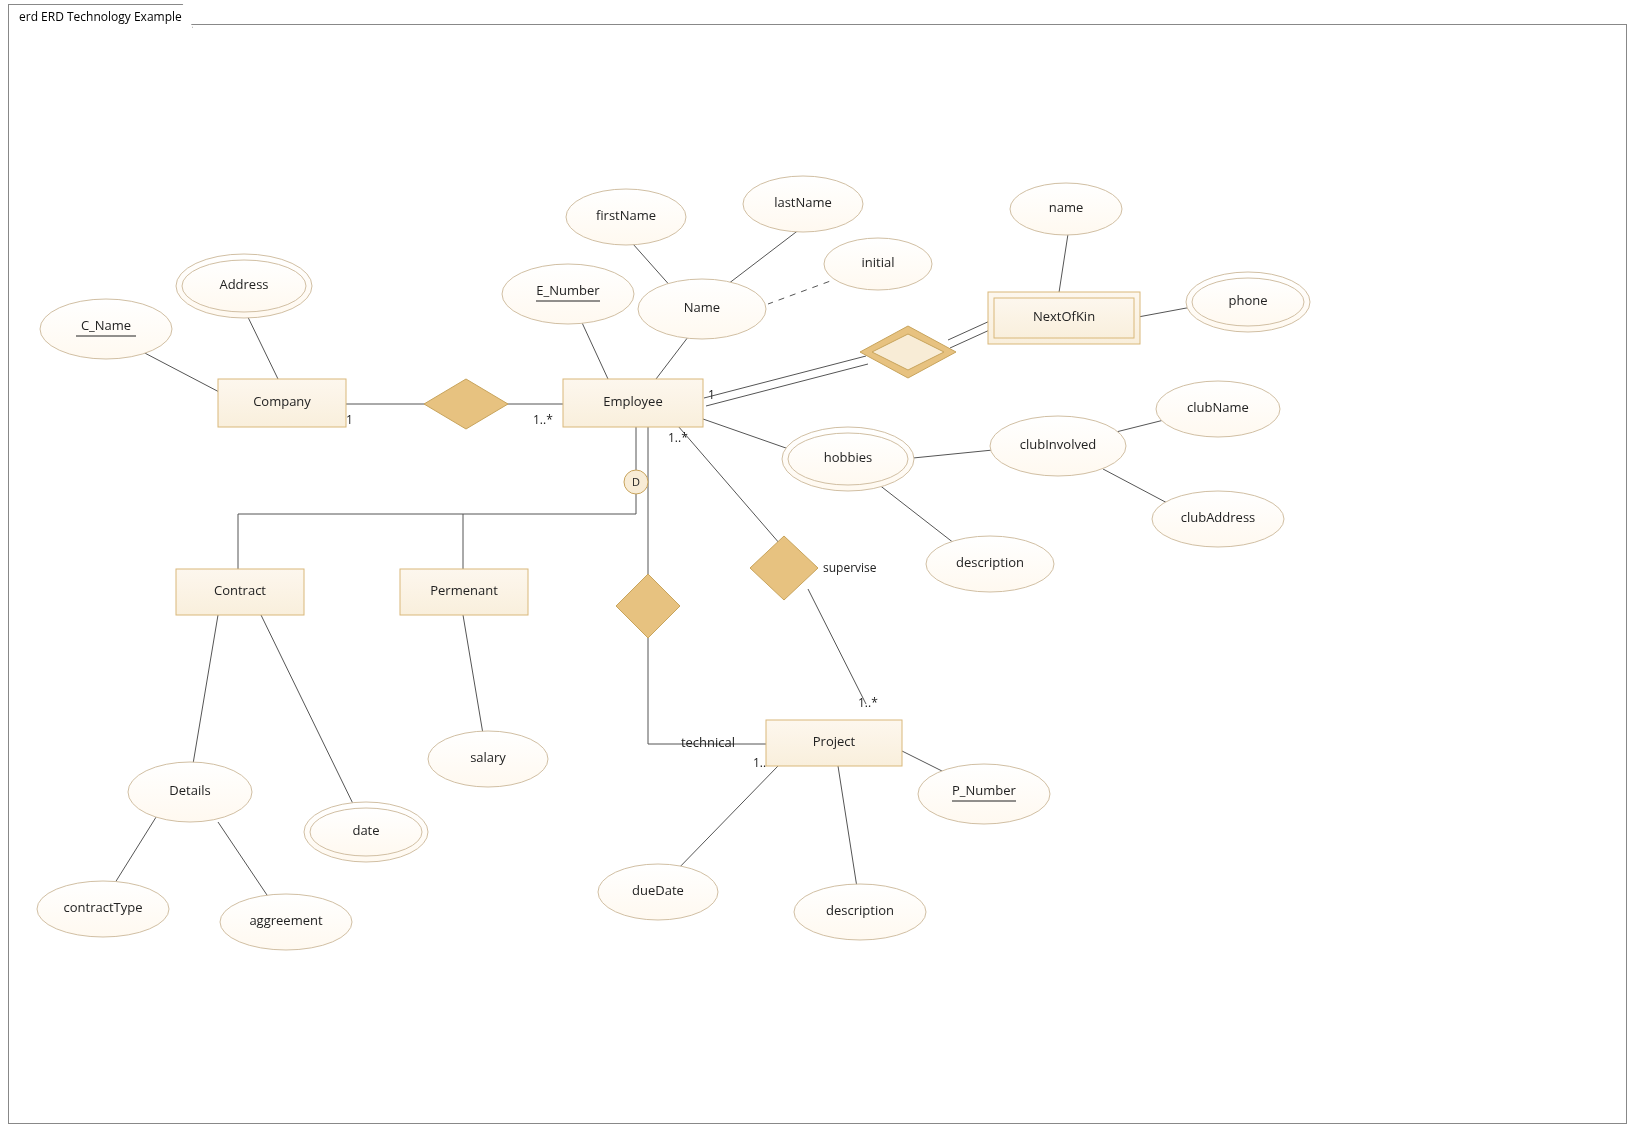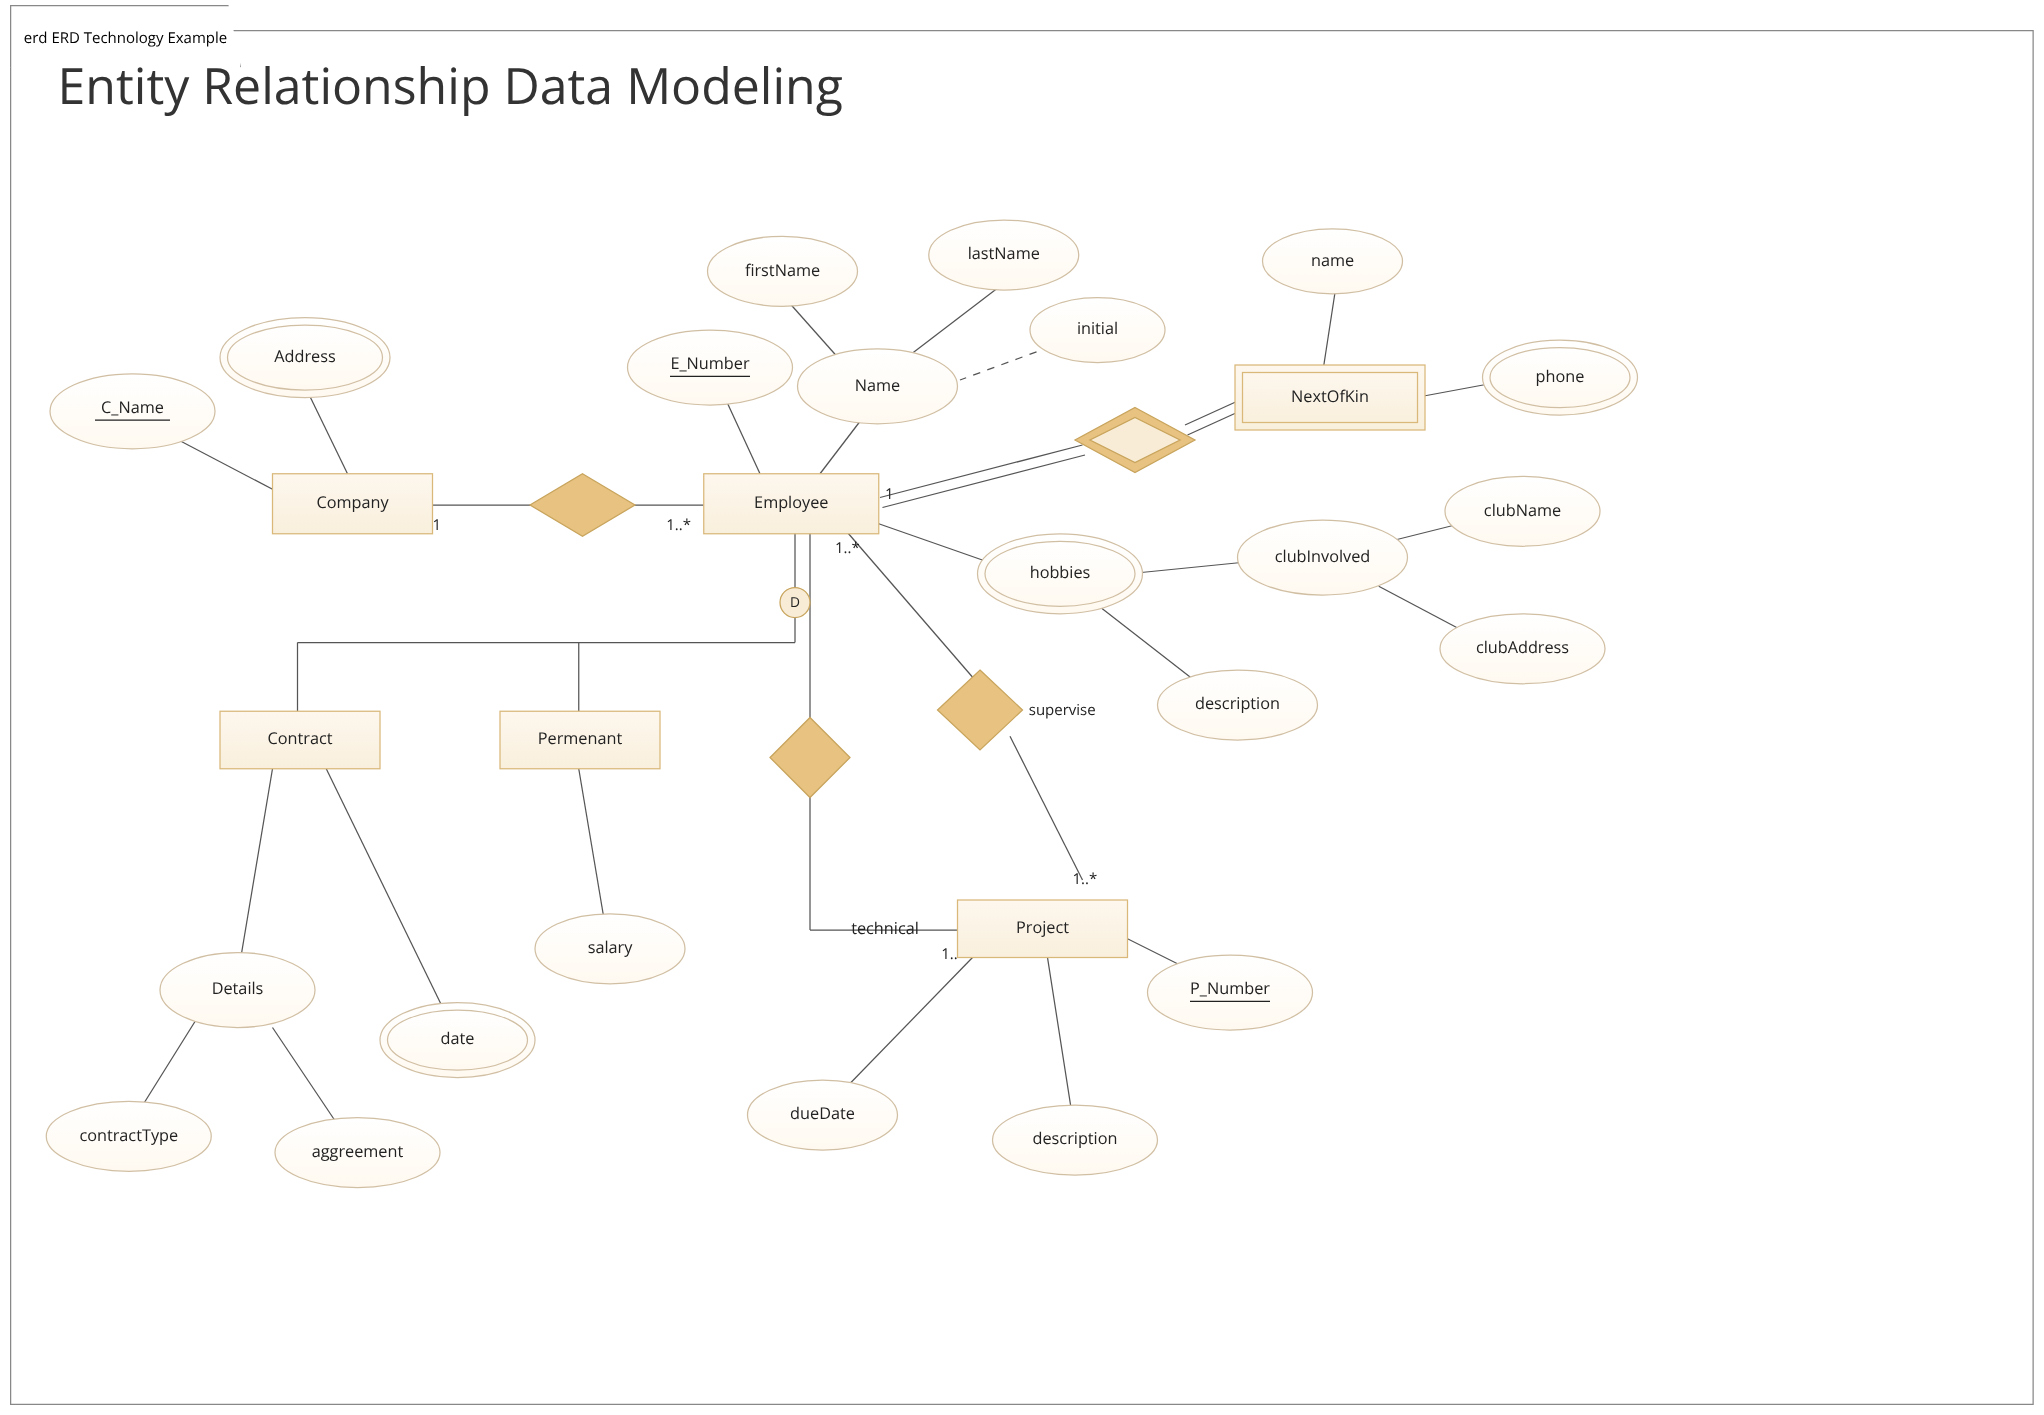--- a/index.html
+++ b/index.html
@@ -1,17 +1,17 @@
 <!DOCTYPE html>
 <html><head>
 <meta charset="utf-8">
 <style>
   html,body{margin:0;padding:0;font-family:"Open Sans","Segoe UI",Arial,sans-serif;background:#fff;color:#000}
   .page{width:1635px;height:1132px;position:relative}
-  .tab{position:absolute;left:8px;top:4px;font-size:12px;padding:16px 10px;border:1px solid #888;border-bottom:none;background:#fff;clip-path:polygon(0 0,calc(100% - 10px) 0,100% 100%,0 100%);z-index:3}
+  .tab{position:absolute;left:8px;top:4px;font-size:12px;padding:3px 10px;border:1px solid #888;border-bottom:none;background:#fff;clip-path:polygon(0 0,calc(100% - 10px) 0,100% 100%,0 100%);z-index:3}
   .frame{position:absolute;left:8px;right:8px;top:24px;bottom:8px;border:1px solid #888}
   h1.title{position:absolute;left:46px;top:40px;margin:0;font-size:40px;font-weight:400;color:#333}
   svg.canvas{position:absolute;left:8px;top:24px}
   
   .entity-fill{fill:url(#grad-entity);stroke:#d9b87a;stroke-width:1}
   .weak-fill{fill:url(#grad-entity);stroke:#d9b87a;stroke-width:1}
   .attr-fill{fill:url(#grad-attr);stroke:#d1bfa3;stroke-width:1}
   .rel-fill{fill:#e7c280;stroke:#c8a45c;stroke-width:1}
   .rel-inner{fill:#f8ecd6;stroke:#c8a45c;stroke-width:1}
   .disj-fill{fill:#f8ecd6;stroke:#c8a45c;stroke-width:1}
@@ -20,21 +20,20 @@
   text{font-size:13px;fill:#222;text-anchor:middle;dominant-baseline:middle}
   text.card{font-size:12px;text-anchor:start}
   .key-line{stroke:#222;stroke-width:1}
 </style>
 </head>
 <body>
 
 <div class="page">
   <div class="tab"><span>erd ERD Technology Example</span></div>
   <div class="frame"></div>
-  <h1 class="title">Entity Relationship Data Modeling</h1>
 
   <svg class="canvas" width="1619" height="1100">
     <defs>
       <linearGradient id="grad-entity" x1="0" y1="0" x2="0" y2="1">
         <stop offset="0%" stop-color="#fdf7ee"></stop>
           <stop offset="100%" stop-color="#f9efdc"></stop>
       </linearGradient>
       <linearGradient id="grad-attr" x1="0" y1="0" x2="0" y2="1">
         <stop offset="0%" stop-color="#ffffff"></stop>
           <stop offset="100%" stop-color="#fff9f0"></stop>

